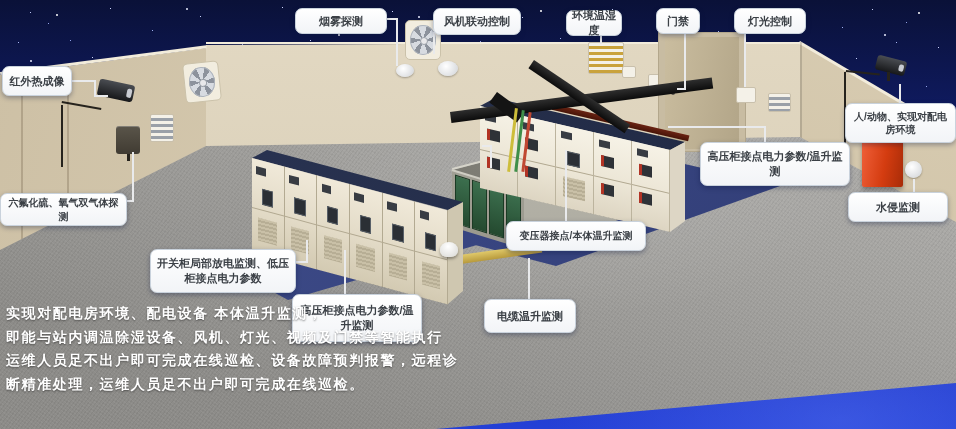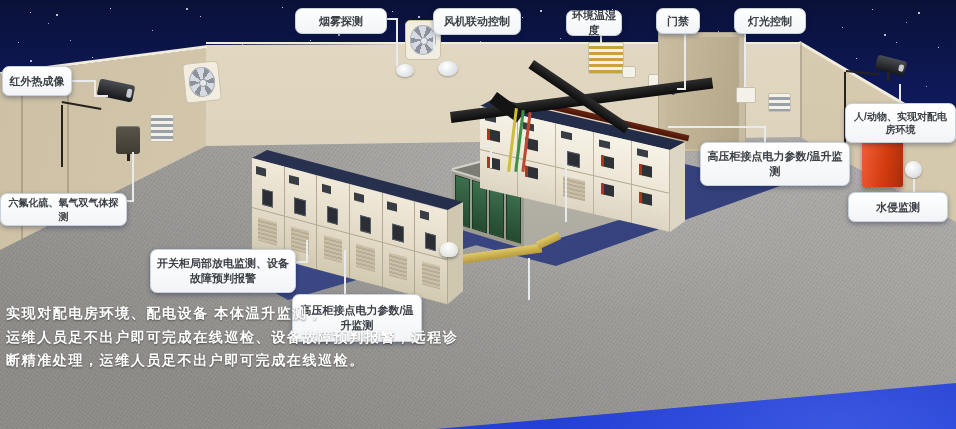--- a/index.html
+++ b/index.html
@@ -295,21 +295,24 @@
   <div class="co" style="left:2px;top:66px;width:70px;height:30px;">红外热成像</div>
   <div class="co" style="left:295px;top:8px;width:92px;height:26px;">烟雾探测</div>
   <div class="co" style="left:433px;top:8px;width:88px;height:27px;">风机联动控制</div>
   <div class="co" style="left:566px;top:10px;width:56px;height:26px;">环境温湿度</div>
   <div class="co" style="left:656px;top:8px;width:44px;height:26px;">门禁</div>
   <div class="co" style="left:734px;top:8px;width:72px;height:26px;">灯光控制</div>
   <div class="co sm" style="left:845px;top:103px;width:111px;height:40px;">人/动物、实现对配电房环境</div>
   <div class="co sm" style="left:0px;top:193px;width:127px;height:33px;">六氟化硫、氧气双气体探测</div>
   <div class="co" style="left:848px;top:192px;width:100px;height:30px;">水侵监测</div>
   <div class="co" style="left:700px;top:142px;width:150px;height:44px;">高压柜接点电力参数/温升监测</div>
-  <div class="co" style="left:150px;top:249px;width:146px;height:44px;">开关柜局部放电监测、设备故障预判报警</div>
+  <div class="co sm" style="left:506px;top:221px;width:140px;height:30px;">变压器接点/本体温升监测</div>
+  <div class="co" style="left:150px;top:249px;width:146px;height:44px;">开关柜局部放电监测、低压柜接点电力参数</div>
   <div class="co" style="left:292px;top:294px;width:130px;height:48px;">高压柜接点电力参数/温升监测</div>
+  <div class="co" style="left:484px;top:299px;width:92px;height:34px;">电缆温升监测</div>
 
   <div class="desc">
     <div>实现对配电房环境、配电设备 本体温升监测；</div>
+    <div>即能与站内调温除湿设备、风机、灯光、视频及门禁等智能执行</div>
     <div>运维人员足不出户即可完成在线巡检、设备故障预判报警，远程诊</div>
     <div>断精准处理，运维人员足不出户即可完成在线巡检。</div>
   </div>
 </div>
 
 </body></html>

